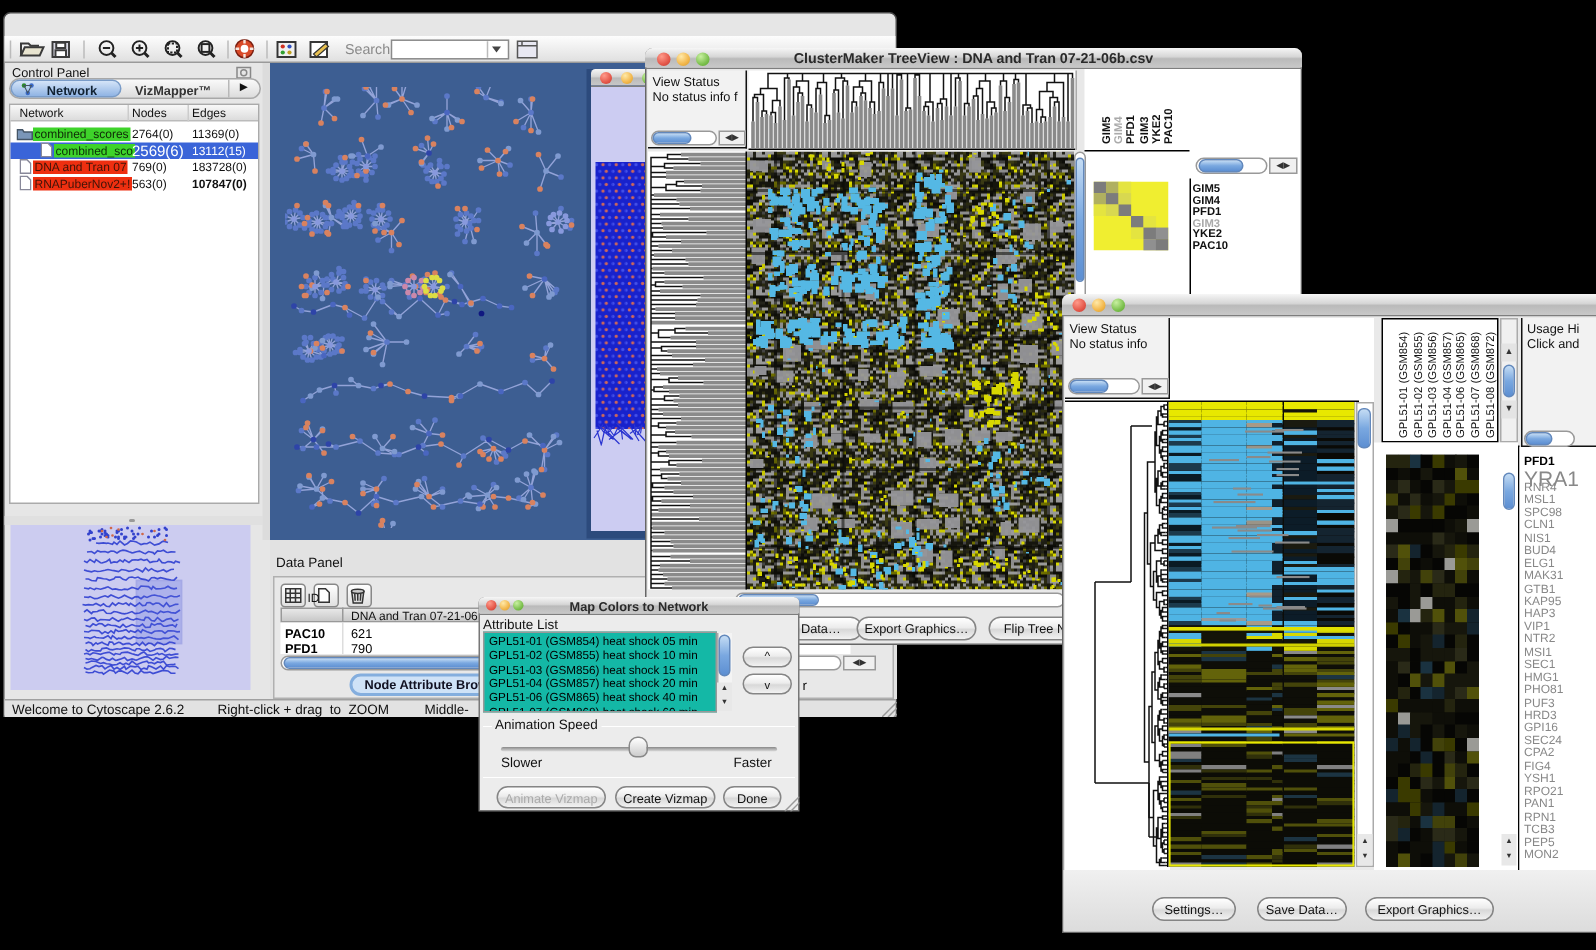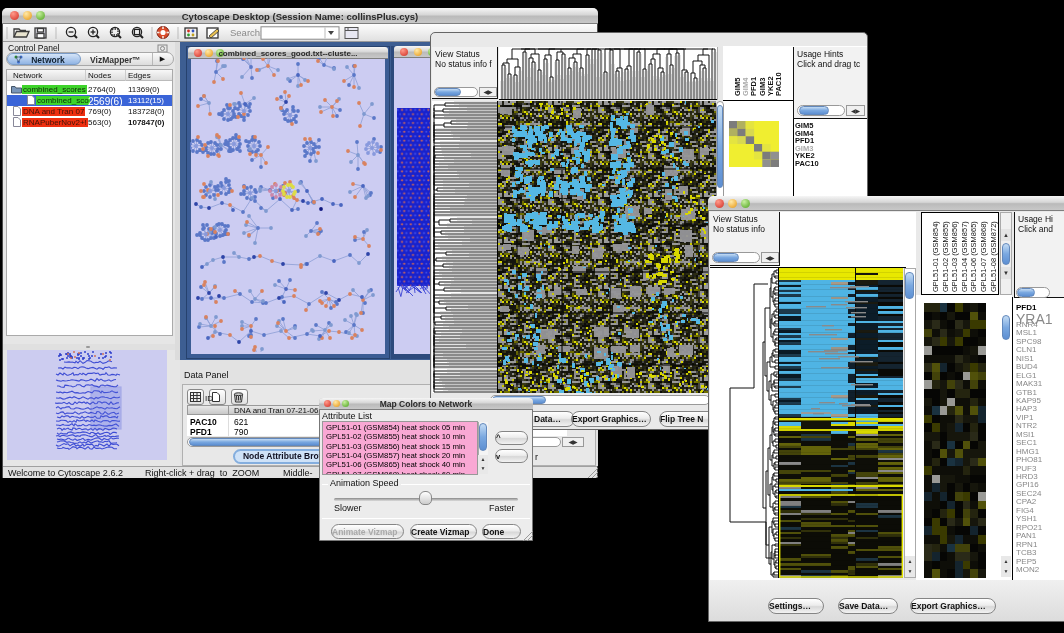--- a/index.html
+++ b/index.html
@@ -6,35 +6,29 @@
 #c{position:relative;width:1064px;height:633px;background:#000;overflow:hidden}
 .abs{position:absolute}
 i.abs{display:block}
 .tb{background:linear-gradient(#f6f6f6,#d6d6d6 45%,#bababa 55%,#c8c8c8);border-bottom:1px solid #7e7e7e;border-radius:5px 5px 0 0}
 .tl{position:absolute;width:9px;height:9px;border-radius:50%}
 .tls{width:8px;height:8px}
 .red{background:radial-gradient(circle at 35% 30%,#ff9a8a,#e4574a 60%,#c03a30)}
 .yel{background:radial-gradient(circle at 35% 30%,#ffe9a8,#f2b64a 60%,#d29a2e)}
 .grn{background:radial-gradient(circle at 35% 30%,#c8f0a0,#7cc04e 60%,#58a32c)}
 .ttext{position:absolute;width:100%;text-align:center;font-weight:bold;color:#2a2a2a}
-.btn{position:absolute;background:linear-gradient(#fff,#ececec 45%,#d8d8d8 55%,#f2f2f2);border:1px solid #858585;border-radius:9px;text-align:left;font-weight:bold;color:#111}
+.btn{position:absolute;background:linear-gradient(#fff,#ececec 45%,#d8d8d8 55%,#f2f2f2);border:1px solid #858585;border-radius:9px;text-align:center;font-weight:normal;color:#111}
 .sctrack{position:absolute;background:#fff;border:1px solid #999;border-radius:6px}
 .scthumb{position:absolute;background:linear-gradient(#c4dcf4,#7aa8e0 50%,#5d8fd2);border-radius:5px;border:1px solid #6288bc}
 .pnl{position:absolute;background:#f2f2f2;font-size:8.5px;color:#111;line-height:10px}
 svg{position:absolute;display:block}
 .t{position:absolute;white-space:nowrap}
 </style></head><body>
 <div id="c">
 <div class="abs" style="left:2px;top:8px;width:596px;height:470px;background:#e6e6e6;border:1px solid #4a4a4a;border-radius:5px 5px 0 0"></div>
-    <div class="abs tb" style="left:2px;top:8px;width:596px;height:16px">
-      <div class="tl red" style="left:8px;top:3px"></div>
-      <div class="tl yel" style="left:21px;top:3px"></div>
-      <div class="tl grn" style="left:34px;top:3px"></div>
-      <div class="ttext" style="top:2.5px;font-size:9.5px">Cytoscape Desktop (Session Name: collinsPlus.cys)</div>
-    </div>
     <div class="abs" style="left:3px;top:24px;width:594px;height:18px;background:linear-gradient(#fdfdfd,#e0e0e0);border-bottom:1px solid #9a9a9a"></div>
     <svg class="abs" style="left:3px;top:24px" width="594" height="18" viewBox="0 0 594 18">
       <g stroke="#3a3a3a" fill="none" stroke-width="1.3">
         <line x1="4" y1="3" x2="4" y2="15" stroke="#bbb" stroke-width="1"></line>
         <path d="M11 13 L13.5 7.5 L26 7.5 L23.5 13 Z" fill="#e8e4d0"></path>
         <path d="M11 13 L11 5 L16 5 L17.5 6.5 L23 6.5"></path>
         <rect x="32" y="4" width="11" height="10" fill="#d8d8e2"></rect>
         <rect x="34.5" y="4.5" width="6" height="3.5" fill="#fff"></rect>
         <rect x="34" y="9.5" width="7" height="4.5" fill="#fff"></rect>
         <line x1="53" y1="3" x2="53" y2="15" stroke="#bbb" stroke-width="1"></line>
@@ -174,29 +168,20 @@
           <circle cx="2.2" cy="2.2" r="1.1" fill="#d06858"></circle>
           <circle cx="6.6" cy="2.2" r="1.1" fill="#4450e8"></circle>
           <circle cx="4.4" cy="6.6" r="1.1" fill="#d06858"></circle>
           <circle cx="8.8" cy="6.6" r="1.1" fill="#3440e0"></circle>
           <circle cx="0" cy="6.6" r="1.1" fill="#4450e8"></circle>
         </pattern>
       </defs>
       <rect x="6" y="62" width="34" height="178" fill="url(#hb)"></rect>
       <path d="M12 238l2 6M13 237l5 7M23 241l-8 6M26 242l5 5M14 242l8 8M36 238l-7 5M23 241l7 6M11 237l-6 9M21 239l-3 6M12 242l6 5M33 241l8 9M32 237l1 8M10 239l5 4M37 237l-1 6M21 240l8 6M7 241l3 10M23 239l1 8M14 238l1 7M12 241l-2 9M18 238l-3 4M8 237l4 6M29 238l6 10M20 236l7 7M36 239l-2 5" stroke="#2a34d0" stroke-width="0.8" fill="none"></path>
     </svg>
-    <div class="abs" style="left:186px;top:46px;width:204px;height:313px;background:#3b5c94;border:1px solid #26426e">
-      <div class="abs tb" style="left:1px;top:0;width:200px;height:12px;border-radius:3px 3px 0 0">
-        <div class="tl tls red" style="left:6px;top:2px"></div>
-        <div class="tl tls yel" style="left:17px;top:2px"></div>
-        <div class="tl tls grn" style="left:28px;top:2px"></div>
-        <div class="ttext" style="top:2px;font-size:8px">combined_scores_good.txt--cluste...</div>
-      </div>
-      <div class="abs" style="left:4px;top:12px;width:194px;height:295px;background:#ccccf2"></div>
-    </div>
     <svg class="abs" style="left:190px;top:58px" width="194" height="294" viewBox="0 0 194 294">
       <path d="M26 14L33 8M26 14L33 21M26 14L28 3M26 14L35 8M26 14L24 24M26 14L27 3M61 9L61 -2M61 9L56 -1M61 9L53 1M61 9L52 19M61 9L62 20M61 9L54 0M78 8L81 -2M78 8L73 1M78 8L69 12M78 8L88 12M78 8L67 12M78 8L78 -3M78 8L84 17M108 17L100 23M108 17L118 23M108 17L111 27M108 17L108 28M108 17L98 21M108 17L108 6M108 17L115 22M134 7L144 11M134 7L129 0M134 7L138 -3M134 7L144 10M134 7L128 3M164 17L164 8M164 17L157 9M164 17L154 23M164 17L169 30M164 17L165 8M164 17L164 29M164 17L159 27M19 45L20 56M19 45L14 38M19 45L14 38M19 45L11 41M19 45L8 48M55 46L64 40M55 46L51 35M55 46L54 56M55 46L44 46M55 46L45 46M96 44L99 38M96 44L91 39M96 44L91 50M96 44L91 50M96 44L87 41M96 44L95 34M96 44L91 51M142 49L143 58M142 49L131 54M142 49L150 52M142 49L135 42M142 49L147 43M142 49L149 41M142 49L130 49M142 49L147 58M174 56L184 60M174 56L169 45M174 56L182 46M174 56L170 68M31 87L29 79M31 87L29 98M31 87L27 79M31 87L39 93M31 87L41 93M31 87L27 77M71 97L62 94M71 97L76 105M71 97L78 89M71 97L71 109M71 97L62 102M71 97L60 91M123 91L126 103M123 91L129 82M123 91L120 103M123 91L115 81M168 97L167 84M168 97L161 104M168 97L168 111M168 97L158 93M168 97L175 106M168 97L174 105M26 132L21 124M26 132L25 141M26 132L18 132M26 132L18 134M26 132L32 128M80 132L85 126M80 132L71 129M80 132L70 131M80 132L87 133M80 132L70 133M80 132L83 140M117 133L110 125M117 133L123 144M117 133L124 145M117 133L124 144M117 133L111 124M173 128L165 139M173 128L178 138M173 128L180 137M173 128L181 135M173 128L163 126M173 128L160 134M173 128L176 140M26 179L36 176M26 179L25 169M26 179L20 174M26 179L17 176M68 170L81 170M68 170L59 158M68 170L59 177M68 170L56 167M68 170L65 185M68 170L59 178M68 170L54 175M68 170L57 164M121 173L131 173M121 173L130 171M121 173L128 176M121 173L116 178M121 173L130 171M121 173L129 175M121 173L127 165M173 181L174 174M173 181L177 172M173 181L165 179M173 181L165 182M173 181L179 188M19 235L26 244M19 235L25 229M19 235L12 241M19 235L14 227M19 235L15 224M19 235L25 228M19 235L11 229M65 241L73 245M65 241L73 243M65 241L60 233M65 241L72 233M96 231L105 232M96 231L92 239M96 231L85 227M96 231L100 222M96 231L89 223M139 241L141 250M139 241L144 248M139 241L147 246M139 241L136 248M139 241L130 243M139 241L132 245M139 241L146 244M139 241L132 234M173 242L179 233M173 242L171 255M173 242L181 232M173 242L163 232M173 242L183 237M173 242L173 255M21 268L16 259M21 268L10 266M21 268L26 259M21 268L16 260M21 268L31 263M21 268L9 269M21 268L30 276M61 268L52 268M61 268L52 271M61 268L59 278M61 268L61 277M61 268L52 264M61 268L61 279M61 268L66 261M96 273L89 263M96 273L88 265M96 273L105 280M96 273L105 270M96 273L93 261M96 273L105 268M96 273L87 268M135 272L126 267M135 272L129 281M135 272L140 280M135 272L123 273M135 272L141 267M135 272L132 280M135 272L139 265M164 267L165 277M164 267L156 274M164 267L166 256M164 267L161 258M164 267L167 257M164 267L155 262M164 267L159 275M164 267L172 272M32 305L24 298M32 305L31 313M32 305L40 310M32 305L25 301M32 305L43 309M32 305L30 297M32 305L36 297M68 301L77 309M68 301L64 292M68 301L58 305M68 301L77 304M68 301L65 289M68 301L73 307M68 301L77 298M68 301L72 291M104 302L110 308M104 302L98 298M104 302L103 311M104 302L99 298M104 302L98 304M104 302L99 296M104 302L112 297M104 302L100 297M126 307L139 306M126 307L115 310M126 307L115 312M126 307L119 316M126 307L117 307M126 307L128 318M126 307L125 321M126 307L116 300M173 309L162 302M173 309L172 319M173 309L182 302M173 309L184 312M173 309L174 296M38 56L44 56M38 56L43 59M38 56L41 61M38 56L38 62M38 56L34 61M38 56L32 57M38 56L32 55M38 56L34 52M38 56L38 50M38 56L40 50M38 56L43 53M54 53L60 53M54 53L58 57M54 53L54 59M54 53L51 58M54 53L49 56M54 53L48 51M54 53L50 48M54 53L56 47M54 53L59 49M100 57L106 58M100 57L104 61M100 57L101 63M100 57L98 63M100 57L95 61M100 57L94 56M100 57L95 54M100 57L97 52M100 57L103 52M100 57L104 53M6 88L12 87M6 88L10 92M6 88L7 94M6 88L3 93M6 88L0 90M6 88L0 86M6 88L3 83M6 88L7 82M6 88L10 84M22 90L28 91M22 90L27 93M22 90L24 96M22 90L21 96M22 90L18 95M22 90L16 92M22 90L16 89M22 90L18 85M22 90L21 84M22 90L25 85M22 90L27 87M44 86L50 86M44 86L49 89M44 86L47 91M44 86L43 92M44 86L40 90M44 86L38 87M44 86L38 85M44 86L40 82M44 86L43 80M44 86L46 80M44 86L49 82M64 88L70 88M64 88L68 92M64 88L66 94M64 88L62 94M64 88L59 92M64 88L58 88M64 88L59 84M64 88L62 82M64 88L65 82M64 88L69 84M120 90L126 89M120 90L124 94M120 90L121 96M120 90L117 95M120 90L115 93M120 90L114 88M120 90L117 85M120 90L121 84M120 90L124 86M20 133L26 132M20 133L24 137M20 133L20 139M20 133L16 137M20 133L14 133M20 133L16 129M20 133L20 127M20 133L25 129M34 130L40 131M34 130L39 134M34 130L36 136M34 130L31 135M34 130L28 132M34 130L28 128M34 130L31 125M34 130L36 124M34 130L39 127M60 135L66 134M60 135L65 139M60 135L61 141M60 135L57 140M60 135L54 136M60 135L54 133M60 135L57 130M60 135L61 129M60 135L65 132M16 176L22 175M16 176L21 180M16 176L18 182M16 176L15 182M16 176L12 180M16 176L10 177M16 176L10 175M16 176L13 171M16 176L14 170M16 176L19 171M16 176L21 172M30 172L36 172M30 172L35 174M30 172L33 177M30 172L30 178M30 172L26 176M30 172L24 174M30 172L24 170M30 172L27 167M30 172L29 166M30 172L32 166M30 172L35 168M86 133L92 134M86 133L90 137M86 133L86 139M86 133L82 137M86 133L80 133M86 133L82 129M86 133L86 127M86 133L91 129M99 133L105 134M99 133L104 136M99 133L100 139M99 133L97 139M99 133L94 136M99 133L93 133M99 133L94 129M99 133L98 127M99 133L101 127M99 133L103 129M182 90L188 89M182 90L187 93M182 90L184 96M182 90L178 95M182 90L176 91M182 90L177 87M182 90L179 85M182 90L183 84M182 90L187 86M11 149L19 150M19 150L32 145M32 145L40 147M40 147L53 154M53 154L62 140M62 140L76 153M76 153L90 141M90 141L102 152M102 152L107 142M107 142L118 145M118 145L132 141M132 141L143 146M143 146L151 147M11 149L6 146M40 147L43 152M76 153L71 150M102 152L108 151M107 142L103 138M118 145L113 143M12 209L23 202M23 202L33 199M33 199L49 199M49 199L59 201M59 201L70 198M70 198L82 203M82 203L93 206M93 206L111 207M111 207L116 206M116 206L130 198M130 198L144 203M144 203L160 197M160 197L169 205M169 205L178 196M12 209L17 206M33 199L34 204M49 199L44 195M70 198L64 199M111 207L117 206M116 206L111 209M8 240L21 240M21 240L34 240M34 240L50 236M50 236L62 244M62 244L76 245M76 245L89 240M89 240L104 238M104 238L119 246M119 246L136 235M136 235L149 242M149 242L160 236M160 236L172 239M34 240L29 238M50 236L45 233M89 240L94 244M119 246L116 252M172 239L175 245M18 280L25 274M25 274L40 277M40 277L49 284M49 284L61 273M61 273L74 277M74 277L91 273M91 273L99 280M99 280L117 276M117 276L130 278M130 278L139 273M139 273L149 274M149 274L167 278M18 280L23 278M25 274L25 268M117 276L122 272M167 278L162 280" stroke="#93a3d8" stroke-width="0.9" fill="none"></path>
       <path d="M26 14h0.01M27 3h0.01M61 9h0.01M61 -2h0.01M53 1h0.01M62 20h0.01M100 23h0.01M108 6h0.01M134 7h0.01M129 0h0.01M138 -3h0.01M144 10h0.01M164 17h0.01M164 8h0.01M159 27h0.01M11 41h0.01M91 39h0.01M91 50h0.01M150 52h0.01M147 58h0.01M184 60h0.01M39 93h0.01M41 93h0.01M62 94h0.01M71 109h0.01M62 102h0.01M123 91h0.01M129 82h0.01M120 103h0.01M167 84h0.01M168 111h0.01M26 132h0.01M32 128h0.01M80 132h0.01M71 129h0.01M83 140h0.01M123 144h0.01M111 124h0.01M180 137h0.01M181 135h0.01M36 176h0.01M68 170h0.01M121 173h0.01M131 173h0.01M129 175h0.01M127 165h0.01M174 174h0.01M165 182h0.01M12 241h0.01M11 229h0.01M73 245h0.01M92 239h0.01M100 222h0.01M89 223h0.01M141 250h0.01M147 246h0.01M146 244h0.01M132 234h0.01M181 232h0.01M173 255h0.01M9 269h0.01M30 276h0.01M59 278h0.01M61 277h0.01M66 261h0.01M105 280h0.01M93 261h0.01M105 268h0.01M126 267h0.01M139 265h0.01M164 267h0.01M156 274h0.01M32 305h0.01M25 301h0.01M43 309h0.01M36 297h0.01M77 304h0.01M73 307h0.01M77 298h0.01M98 298h0.01M100 297h0.01M126 307h0.01M139 306h0.01M115 310h0.01M128 318h0.01M125 321h0.01M173 309h0.01M172 319h0.01M44 56h0.01M43 59h0.01M41 61h0.01M38 62h0.01M34 61h0.01M32 57h0.01M32 55h0.01M34 52h0.01M38 50h0.01M40 50h0.01M43 53h0.01M46 59h0.01M29 56h0.01M37 47h0.01M45 50h0.01M60 53h0.01M58 57h0.01M54 59h0.01M51 58h0.01M49 56h0.01M48 51h0.01M50 48h0.01M56 47h0.01M59 49h0.01M49 45h0.01M60 46h0.01M54 62h0.01M106 58h0.01M104 61h0.01M101 63h0.01M98 63h0.01M95 61h0.01M94 56h0.01M95 54h0.01M97 52h0.01M103 52h0.01M104 53h0.01M106 64h0.01M92 52h0.01M103 49h0.01M108 53h0.01M12 87h0.01M10 92h0.01M7 94h0.01M3 93h0.01M0 90h0.01M0 86h0.01M3 83h0.01M7 82h0.01M10 84h0.01M-2 85h0.01M13 94h0.01M28 91h0.01M27 93h0.01M24 96h0.01M21 96h0.01M18 95h0.01M16 92h0.01M16 89h0.01M18 85h0.01M21 84h0.01M25 85h0.01M27 87h0.01M31 91h0.01M30 87h0.01M50 86h0.01M49 89h0.01M47 91h0.01M43 92h0.01M40 90h0.01M38 87h0.01M38 85h0.01M40 82h0.01M43 80h0.01M46 80h0.01M49 82h0.01M46 77h0.01M36 83h0.01M35 86h0.01M50 93h0.01M70 88h0.01M68 92h0.01M66 94h0.01M62 94h0.01M59 92h0.01M58 88h0.01M59 84h0.01M62 82h0.01M65 82h0.01M69 84h0.01M56 83h0.01M63 79h0.01M126 89h0.01M124 94h0.01M121 96h0.01M117 95h0.01M115 93h0.01M114 88h0.01M117 85h0.01M121 84h0.01M124 86h0.01M115 98h0.01M129 89h0.01M26 132h0.01M24 137h0.01M20 139h0.01M16 137h0.01M14 133h0.01M16 129h0.01M20 127h0.01M25 129h0.01M40 131h0.01M39 134h0.01M36 136h0.01M31 135h0.01M28 132h0.01M28 128h0.01M31 125h0.01M36 124h0.01M39 127h0.01M39 123h0.01M36 121h0.01M66 134h0.01M65 139h0.01M61 141h0.01M57 140h0.01M54 136h0.01M54 133h0.01M57 130h0.01M61 129h0.01M65 132h0.01M54 128h0.01M51 136h0.01M65 143h0.01M22 175h0.01M21 180h0.01M18 182h0.01M15 182h0.01M12 180h0.01M10 177h0.01M10 175h0.01M13 171h0.01M14 170h0.01M19 171h0.01M21 172h0.01M7 177h0.01M13 167h0.01M24 180h0.01M17 167h0.01M36 172h0.01M35 174h0.01M33 177h0.01M30 178h0.01M26 176h0.01M24 174h0.01M24 170h0.01M27 167h0.01M29 166h0.01M32 166h0.01M35 168h0.01M38 168h0.01M38 176h0.01M38 176h0.01M95 135h0.01M93 128h0.01M90 132h0.01M108 133h0.01M190 94h0.01M191 89h0.01M184 81h0.01M11 149h0.01M53 154h0.01M71 150h0.01M108 151h0.01M34 204h0.01M59 201h0.01M160 197h0.01M34 240h0.01M50 236h0.01M62 244h0.01M76 245h0.01M119 246h0.01M175 245h0.01M74 277h0.01M117 276h0.01" stroke="#5b78c8" stroke-width="3.8" stroke-linecap="round" fill="none"></path>
       <path d="M96 44h0.01M19 235h0.01M6 146h0.01M19 150h0.01M113 143h0.01M33 199h0.01M64 199h0.01M93 206h0.01M178 196h0.01M8 240h0.01M29 238h0.01M89 240h0.01M136 235h0.01M149 242h0.01M49 284h0.01" stroke="#2e44a8" stroke-width="3.8" stroke-linecap="round" fill="none"></path>
       <path d="M33 8h0.01M35 8h0.01M56 -1h0.01M52 19h0.01M69 12h0.01M88 12h0.01M78 -3h0.01M108 28h0.01M98 21h0.01M115 22h0.01M144 11h0.01M157 9h0.01M169 30h0.01M19 45h0.01M14 38h0.01M64 40h0.01M44 46h0.01M45 46h0.01M91 51h0.01M149 41h0.01M130 49h0.01M174 56h0.01M182 46h0.01M31 87h0.01M27 79h0.01M60 91h0.01M126 103h0.01M168 97h0.01M161 104h0.01M21 124h0.01M25 141h0.01M18 134h0.01M70 131h0.01M70 133h0.01M110 125h0.01M124 145h0.01M178 138h0.01M160 134h0.01M176 140h0.01M25 169h0.01M20 174h0.01M81 170h0.01M59 158h0.01M56 167h0.01M65 185h0.01M59 178h0.01M54 175h0.01M116 178h0.01M177 172h0.01M25 228h0.01M65 241h0.01M73 243h0.01M60 233h0.01M85 227h0.01M179 233h0.01M163 232h0.01M183 237h0.01M21 268h0.01M10 266h0.01M26 259h0.01M16 260h0.01M52 268h0.01M52 264h0.01M89 263h0.01M105 270h0.01M87 268h0.01M135 272h0.01M129 281h0.01M123 273h0.01M141 267h0.01M166 256h0.01M161 258h0.01M167 257h0.01M155 262h0.01M159 275h0.01M31 313h0.01M40 310h0.01M58 305h0.01M72 291h0.01M104 302h0.01M103 311h0.01M98 304h0.01M99 296h0.01M112 297h0.01M116 300h0.01M184 312h0.01M62 140h0.01M76 153h0.01M17 206h0.01M23 202h0.01M49 199h0.01M44 195h0.01M116 206h0.01M130 198h0.01M169 205h0.01M25 274h0.01M91 273h0.01M122 272h0.01M167 278h0.01" stroke="#7f9ad0" stroke-width="3.8" stroke-linecap="round" fill="none"></path>
       <path d="M33 21h0.01M28 3h0.01M24 24h0.01M54 0h0.01M78 8h0.01M81 -2h0.01M73 1h0.01M67 12h0.01M84 17h0.01M118 23h0.01M111 27h0.01M128 3h0.01M154 23h0.01M165 8h0.01M164 29h0.01M20 56h0.01M14 38h0.01M8 48h0.01M51 35h0.01M54 56h0.01M99 38h0.01M91 50h0.01M87 41h0.01M95 34h0.01M142 49h0.01M143 58h0.01M131 54h0.01M135 42h0.01M147 43h0.01M169 45h0.01M170 68h0.01M29 79h0.01M29 98h0.01M27 77h0.01M71 97h0.01M76 105h0.01M78 89h0.01M115 81h0.01M158 93h0.01M175 106h0.01M174 105h0.01M18 132h0.01M85 126h0.01M87 133h0.01M124 144h0.01M165 139h0.01M163 126h0.01M17 176h0.01M59 177h0.01M57 164h0.01M130 171h0.01M128 176h0.01M130 171h0.01M173 181h0.01M165 179h0.01M179 188h0.01M26 244h0.01M25 229h0.01M14 227h0.01M15 224h0.01M72 233h0.01M105 232h0.01M139 241h0.01M144 248h0.01M136 248h0.01M130 243h0.01M132 245h0.01M173 242h0.01M171 255h0.01M16 259h0.01M31 263h0.01M61 268h0.01M52 271h0.01M61 279h0.01M96 273h0.01M88 265h0.01M140 280h0.01M132 280h0.01M165 277h0.01M172 272h0.01M24 298h0.01M30 297h0.01M68 301h0.01M77 309h0.01M64 292h0.01M65 289h0.01M110 308h0.01M99 298h0.01M115 312h0.01M119 316h0.01M117 307h0.01M162 302h0.01M182 302h0.01M174 296h0.01M40 47h0.01M48 59h0.01M102 66h0.01M15 87h0.01M8 79h0.01M18 98h0.01M13 91h0.01M28 97h0.01M49 79h0.01M65 79h0.01M66 97h0.01M60 96h0.01M120 81h0.01M128 95h0.01M11 133h0.01M14 139h0.01M13 139h0.01M14 126h0.01M28 137h0.01M42 133h0.01M54 129h0.01M25 174h0.01M21 171h0.01M38 176h0.01M95 135h0.01M94 137h0.01M95 125h0.01M100 124h0.01M104 140h0.01M191 92h0.01M40 147h0.01M107 142h0.01M103 138h0.01M70 198h0.01M82 203h0.01M111 207h0.01M111 209h0.01M45 233h0.01M104 238h0.01M116 252h0.01M160 236h0.01M23 278h0.01M25 268h0.01M40 277h0.01M99 280h0.01M139 273h0.01M149 274h0.01M162 280h0.01" stroke="#d9825f" stroke-width="3.8" stroke-linecap="round" fill="none"></path>
       <path d="M108 17h0.01M55 46h0.01M117 133h0.01M173 128h0.01M26 179h0.01M96 231h0.01M32 145h0.01M43 152h0.01M90 141h0.01M102 152h0.01M118 145h0.01M132 141h0.01M143 146h0.01M151 147h0.01M12 209h0.01M117 206h0.01M144 203h0.01M21 240h0.01M94 244h0.01M172 239h0.01M18 280h0.01M61 273h0.01M130 278h0.01" stroke="#4a66c0" stroke-width="3.8" stroke-linecap="round" fill="none"></path>
       <path d="M38 56h0.01M54 53h0.01M100 57h0.01M6 88h0.01M22 90h0.01M44 86h0.01M64 88h0.01M120 90h0.01M20 133h0.01M34 130h0.01M60 135h0.01M16 176h0.01M30 172h0.01M86 133h0.01M99 133h0.01M182 90h0.01M188 89h0.01M187 93h0.01M184 96h0.01M178 95h0.01M176 91h0.01M177 87h0.01M179 85h0.01M183 84h0.01M187 86h0.01" stroke="#8899dd" stroke-width="3.8" stroke-linecap="round" fill="none"></path>
       <path d="M92 134h0.01M90 137h0.01M86 139h0.01M82 137h0.01M80 133h0.01M82 129h0.01M86 127h0.01M91 129h0.01" stroke="#cc88aa" stroke-width="3.8" stroke-linecap="round" fill="none"></path>
       <path d="M105 134h0.01M104 136h0.01M100 139h0.01M97 139h0.01M94 136h0.01M93 133h0.01M94 129h0.01M98 127h0.01M101 127h0.01M103 129h0.01" stroke="#dddd44" stroke-width="3.8" stroke-linecap="round" fill="none"></path>
@@ -239,39 +224,44 @@
     <div class="abs" style="left:233px;top:449px;width:107px;height:15px;background:#cfe2f7;border:2px solid #84aede;border-radius:8px;font-size:8.5px;font-weight:bold;color:#112;text-align:center;line-height:11px">Node Attribute Brows</div>
     <span class="t" style="left:535px;top:452px;font-size:9px;color:#111;font-weight:normal">r</span>
     <svg class="abs" style="left:588px;top:468px" width="10" height="10">
       <g stroke="#999" stroke-width="1">
         <line x1="0" y1="10" x2="10" y2="0"></line>
         <line x1="4" y1="10" x2="10" y2="4"></line>
         <line x1="8" y1="10" x2="10" y2="8"></line>
       </g>
     </svg>
     <div class="abs" style="left:430px;top:32px;width:438px;height:398px;background:#e9e9e9;border:1px solid #666;border-radius:5px 5px 0 0"></div>
+    <div class="abs tb" style="left:430px;top:32px;width:438px;height:14px">
+      <div class="tl red" style="left:8px;top:2.5px"></div>
+      <div class="tl yel" style="left:21px;top:2.5px"></div>
+      <div class="tl grn" style="left:34px;top:2.5px"></div>
+      <div class="ttext" style="top:1.5px;font-size:9.5px">ClusterMaker TreeView : DNA and Tran 07-21-06b.csv</div>
+    </div>
     <div class="pnl" style="left:432px;top:47px;width:66px;height:52px;border-right:1px solid #111;border-bottom:1px solid #111;padding:2px 0 0 3px">View Status<br>No status info f</div>
     <div class="sctrack" style="left:434px;top:87px;width:44px;height:10px"></div>
     <div class="scthumb" style="left:435px;top:88px;width:26px;height:8px"></div>
     <div class="abs" style="left:479px;top:87px;width:18px;height:10px;background:#f0f0f0;border:1px solid #999;font-size:6px;text-align:center;line-height:9px;color:#333">◀▶</div>
     <div class="abs" style="left:499px;top:47px;width:218px;height:53px;background:#fff;border-bottom:1px solid #000"></div>
     <svg class="abs" style="left:499px;top:47px" width="218" height="53" viewBox="0 0 218 53">
       <path d="M3 52V34M6 52V21M9 52V31M12 52V29M15 52V30M18 52V35M21 52V24M24 52V33M27 52V6M30 52V30M33 52V21M36 52V17M39 52V34M42 52V25M45 52V28M48 52V16M51 52V35M54 52V33M57 52V15M60 52V28M63 52V32M66 52V10M69 52V28M72 52V24M75 52V17M78 52V20M81 52V25M84 52V29M87 52V27M90 52V12M93 52V17M96 52V12M99 52V30M102 52V6M105 52V27M108 52V26M111 52V5M114 52V17M117 52V27M120 52V30M123 52V34M126 52V25M129 52V33M132 52V24M135 52V30M138 52V24M141 52V7M144 52V30M147 52V24M150 52V19M153 52V33M156 52V29M159 52V32M162 52V30M165 52V28M168 52V10M171 52V27M174 52V21M177 52V9M180 52V8M183 52V30M186 52V27M189 52V35M192 52V34M195 52V35M198 52V34M201 52V31M204 52V24M207 52V34M210 52V31M213 52V34M216 52V5" stroke="#8a8a8a" stroke-width="2.4" fill="none"></path>
       <path d="M3 34V18H6V21M9 31V27H12V29M15 30V28H18V35M24 33V5H27V6M33 21V15H36V17M39 34V23H42V25M45 28V12H48V16M57 15V13H60V28M63 32V7H66V10M69 28V21H72V24M75 17V15H78V20M99 30V3H102V6M105 27V25H108V26M111 5V3H114V17M117 27V24H120V30M126 25V22H129V33M138 24V5H141V7M144 30V22H147V24M150 19V17H153V33M162 30V25H165V28M171 27V18H174V21M186 27V25H189V35M195 35V31H198V34M204 24V21H207V34M4 18V16H10V27M16 28V20H21V24M30 30V11H34V15M51 35V30H54V33M58 13V5H64V7M81 25V21H84V29M87 27V8H90V12M96 12V2H100V3M106 25V2H112V3M118 24V21H123V34M128 22V19H132V24M140 5V2H146V22M152 17V12H156V29M159 32V21H164V25M168 10V7H172V18M177 9V6H180V8M183 30V23H188V25M192 34V26H196V31M201 31V18H206V21M213 34V2H216V5M8 16V12H19V20M32 11V7H40V23M46 12V8H52V30M70 21V11H76V15M93 17V2H98V2M110 2V2H121V21M135 30V2H142V2M154 12V7H161V21M194 26V14H203V18M26 5V2H36V7M50 8V2H62V5M74 11V7H82V21M130 19V2H139V2M170 7V2H178V6M199 14V8H210V31M13 12V2H31V2M88 8V2H96V2M115 2V2H134V2M158 7V2H174V2M204 8V2H214V2M22 2V2H56V2M78 7V2H92V2M125 2V2H166V2M145 2V2H185V23M39 2V2H85V2M165 2V2H209V2M62 2V2H187V2" stroke="#111" stroke-width="1" fill="none"></path>
     </svg>
     <div class="abs" style="left:717px;top:47px;width:6px;height:53px;background:#e8e8e8;border-left:1px solid #aaa;font-size:4px"></div>
     <div class="abs" style="left:723px;top:46px;width:144px;height:384px;background:#fff"></div>
     <span class="t" style="left:733.0px;top:96px;font-size:7.5px;font-weight:bold;color:#111;transform:rotate(-90deg);transform-origin:0 0">GIM5</span>
     <span class="t" style="left:741.2px;top:96px;font-size:7.5px;font-weight:bold;color:#aaa;transform:rotate(-90deg);transform-origin:0 0">GIM4</span>
     <span class="t" style="left:749.4px;top:96px;font-size:7.5px;font-weight:bold;color:#111;transform:rotate(-90deg);transform-origin:0 0">PFD1</span>
     <span class="t" style="left:757.6px;top:96px;font-size:7.5px;font-weight:bold;color:#111;transform:rotate(-90deg);transform-origin:0 0">GIM3</span>
     <span class="t" style="left:765.8px;top:96px;font-size:7.5px;font-weight:bold;color:#111;transform:rotate(-90deg);transform-origin:0 0">YKE2</span>
     <span class="t" style="left:774.0px;top:96px;font-size:7.5px;font-weight:bold;color:#111;transform:rotate(-90deg);transform-origin:0 0">PAC10</span>
     <i class="abs" style="left:723px;top:100px;width:70px;height:1px;background:#000"></i>
-    <div class="pnl" style="left:793px;top:47px;width:74px;height:72px;border-left:1px solid #111;border-bottom:1px solid #111;padding:2px 0 0 3px">Usage Hints<br>Click and drag tc</div>
     <div class="sctrack" style="left:797px;top:105px;width:48px;height:11px"></div>
     <div class="scthumb" style="left:799px;top:106px;width:30px;height:9px"></div>
     <div class="abs" style="left:846px;top:105px;width:19px;height:11px;background:#f0f0f0;border:1px solid #999;font-size:6px;text-align:center;line-height:10px;color:#333">◀▶</div>
     <div class="abs" style="left:432px;top:101px;width:66px;height:292px;background:#fff"></div>
     <svg class="abs" style="left:432px;top:101px" width="66" height="292" viewBox="0 0 66 292">
       <path d="M66 2H22M66 5H27M66 8H35M66 11H17M66 14H12M66 17H12M66 20H24M66 23H36M66 26H35M66 29H4M66 32H19M66 35H21M66 38H28M66 42H8M66 45H27M66 48H9M66 51H10M66 54H39M66 57H12M66 60H22M66 63H7M66 66H16M66 69H4M66 72H25M66 75H27M66 78H3M66 81H11M66 84H37M66 87H11M66 90H23M66 93H8M66 96H35M66 99H33M66 102H32M66 105H5M66 108H18M66 111H18M66 114H2M66 118H25M66 121H40M66 124H15M66 127H32M66 130H32M66 133H13M66 136H16M66 139H38M66 142H30M66 145H6M66 148H8M66 151H20M66 154H37M66 157H10M66 160H14M66 163H21M66 166H17M66 169H20M66 172H7M66 175H10M66 178H22M66 181H19M66 184H12M66 187H18M66 190H29M66 194H19M66 197H7M66 200H12M66 203H14M66 206H36M66 209H19M66 212H8M66 215H21M66 218H13M66 221H22M66 224H11M66 227H17M66 230H30M66 233H9M66 236H28M66 239H7M66 242H2M66 245H34M66 248H2M66 251H3M66 254H11M66 257H3M66 260H15M66 263H17M66 266H3M66 270H15M66 273H28M66 276H8M66 279H7M66 282H10M66 285H13M66 288H11M66 291H16" stroke="#8a8a8a" stroke-width="2.5" fill="none"></path>
       <path d="M22 2H13V5H27M35 8H11V11H17M12 14H2V17H12M24 20H19V23H36M4 29H2V32H19M28 38H2V42H8M39 54H3V57H12M22 60H2V63H7M16 66H2V69H4M27 75H2V78H3M8 93H2V96H35M32 102H2V105H5M25 118H18V121H40M32 130H9V133H13M6 145H2V148H8M10 157H4V160H14M21 163H11V166H17M20 169H2V172H7M10 175H2V178H22M19 181H7V184H12M18 187H12V190H29M19 194H2V197H7M12 200H7V203H14M36 206H14V209H19M21 215H9V218H13M22 221H3V224H11M30 230H3V233H9M2 242H2V245H34M3 257H2V260H15M17 263H2V266H3M28 273H2V276H8M7 279H2V282H10M13 285H2V288H11M13 4H2V10H11M2 31H2V35H21M27 45H2V48H9M3 55H2V61H2M25 72H2V76H2M11 81H2V84H37M11 87H5V90H23M2 95H2V99H33M18 111H2V114H2M18 119H7V124H15M9 131H2V136H16M30 142H2V146H2M20 151H14V154H37M4 159H2V165H11M2 177H2V183H7M2 195H2V201H7M14 207H2V212H8M17 227H2V232H3M7 239H2V244H2M2 248H2V251H3M11 254H2V259H2M15 270H2V274H2M2 280H2V286H2M19 22H12V26H35M2 33H2V40H2M2 46H2V51H10M2 58H2V67H2M2 97H2V104H2M2 113H2V121H7M32 127H2V133H2M38 139H2V144H2M14 152H2V162H2M2 180H2V189H12M2 198H2V209H2M9 216H2V222H3M28 236H2V241H2M2 257H2V265H2M2 283H2V291H16M2 7H2V16H2M12 24H2V37H2M2 48H2V63H2M2 74H2V83H2M2 117H2V130H2M2 141H2V157H2M2 171H2V184H2M2 204H2V219H2M2 229H2V239H2M2 250H2V261H2M2 272H2V287H2M2 78H2V89H5M2 100H2V108H18M2 178H2V212H2M2 255H2V279H2M2 11H2V30H2M2 56H2V84H2M2 124H2V149H2M2 234H2V267H2M2 21H2V70H2M2 104H2V136H2M2 45H2V120H2M2 83H2V195H2M2 139H2V251H2" stroke="#111" stroke-width="1" fill="none"></path>
     </svg>
     <i class="abs" style="left:497px;top:101px;width:1px;height:292px;background:#000"></i>
     <svg class="abs" style="left:498px;top:101px" width="218" height="292" viewBox="0 0 218 292">
@@ -1633,21 +1623,21 @@
     <div class="btn" style="left:571px;top:411px;width:80px;height:16px;font-size:8.5px;line-height:15px">Export Graphics…</div>
     <div class="btn" style="left:659px;top:411px;width:62px;height:16px;font-size:8.5px;line-height:15px">Flip Tree N</div>
     <div class="abs" style="left:319px;top:398px;width:214px;height:143px;background:#ececec;border:1px solid #777;border-radius:4px 4px 0 0"></div>
     <div class="abs tb" style="left:319px;top:398px;width:214px;height:12px;border-radius:4px 4px 0 0">
       <div class="tl tls red" style="left:5px;top:2px;width:7px;height:7px"></div>
       <div class="tl tls yel" style="left:14px;top:2px;width:7px;height:7px"></div>
       <div class="tl tls grn" style="left:23px;top:2px;width:7px;height:7px"></div>
       <div class="ttext" style="top:1px;font-size:8.5px">Map Colors to Network</div>
     </div>
     <span class="t" style="left:322px;top:411px;font-size:9px;color:#111;font-weight:normal">Attribute List</span>
-    <div class="abs" style="left:322px;top:421px;width:156px;height:54px;background:#f9a8d4;border:1px solid #999;overflow:hidden">
+    <div class="abs" style="left:322px;top:421px;width:156px;height:54px;background:#14b8a6;border:1px solid #999;overflow:hidden">
       <span class="t" style="left:3px;top:1px;font-size:7.8px;color:#000">GPL51-01 (GSM854) heat shock 05 min</span>
       <span class="t" style="left:3px;top:10px;font-size:7.8px;color:#000">GPL51-02 (GSM855) heat shock 10 min</span>
       <span class="t" style="left:3px;top:20px;font-size:7.8px;color:#000">GPL51-03 (GSM856) heat shock 15 min</span>
       <span class="t" style="left:3px;top:29px;font-size:7.8px;color:#000">GPL51-04 (GSM857) heat shock 20 min</span>
       <span class="t" style="left:3px;top:38px;font-size:7.8px;color:#000">GPL51-06 (GSM865) heat shock 40 min</span>
       <span class="t" style="left:3px;top:48px;font-size:7.8px;color:#000">GPL51-07 (GSM868) heat shock 60 min</span>
     </div>
     <div class="abs" style="left:478px;top:422px;width:10px;height:52px;background:#f4f4f4;border-left:1px solid #aaa"></div>
     <div class="scthumb" style="left:479px;top:423px;width:8px;height:28px;border-radius:4px"></div>
     <div class="abs" style="left:478px;top:455px;width:10px;height:19px;background:#e8e8e8;font-size:5px;color:#333;text-align:center;line-height:9px">▲<br>▼</div>

